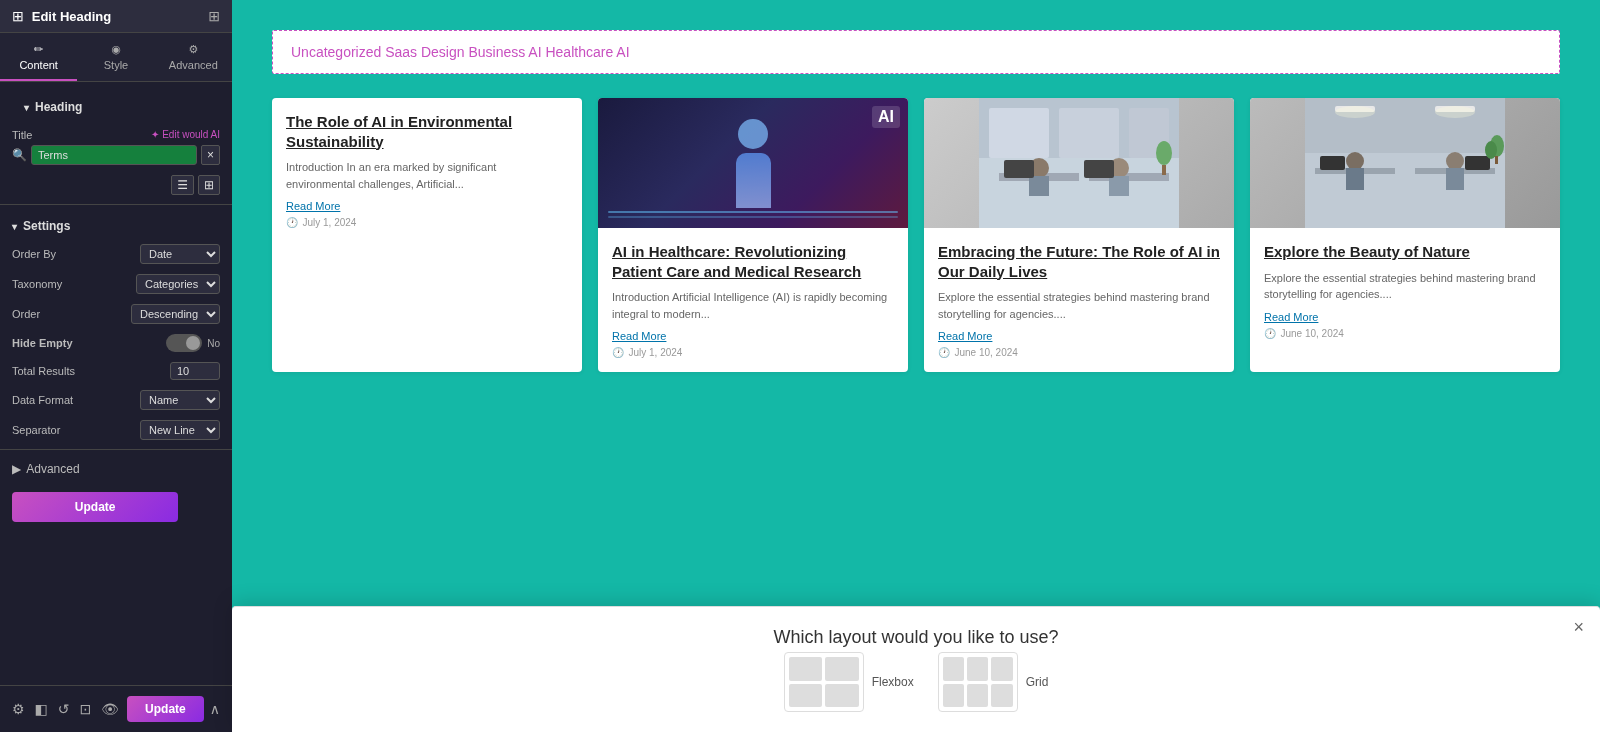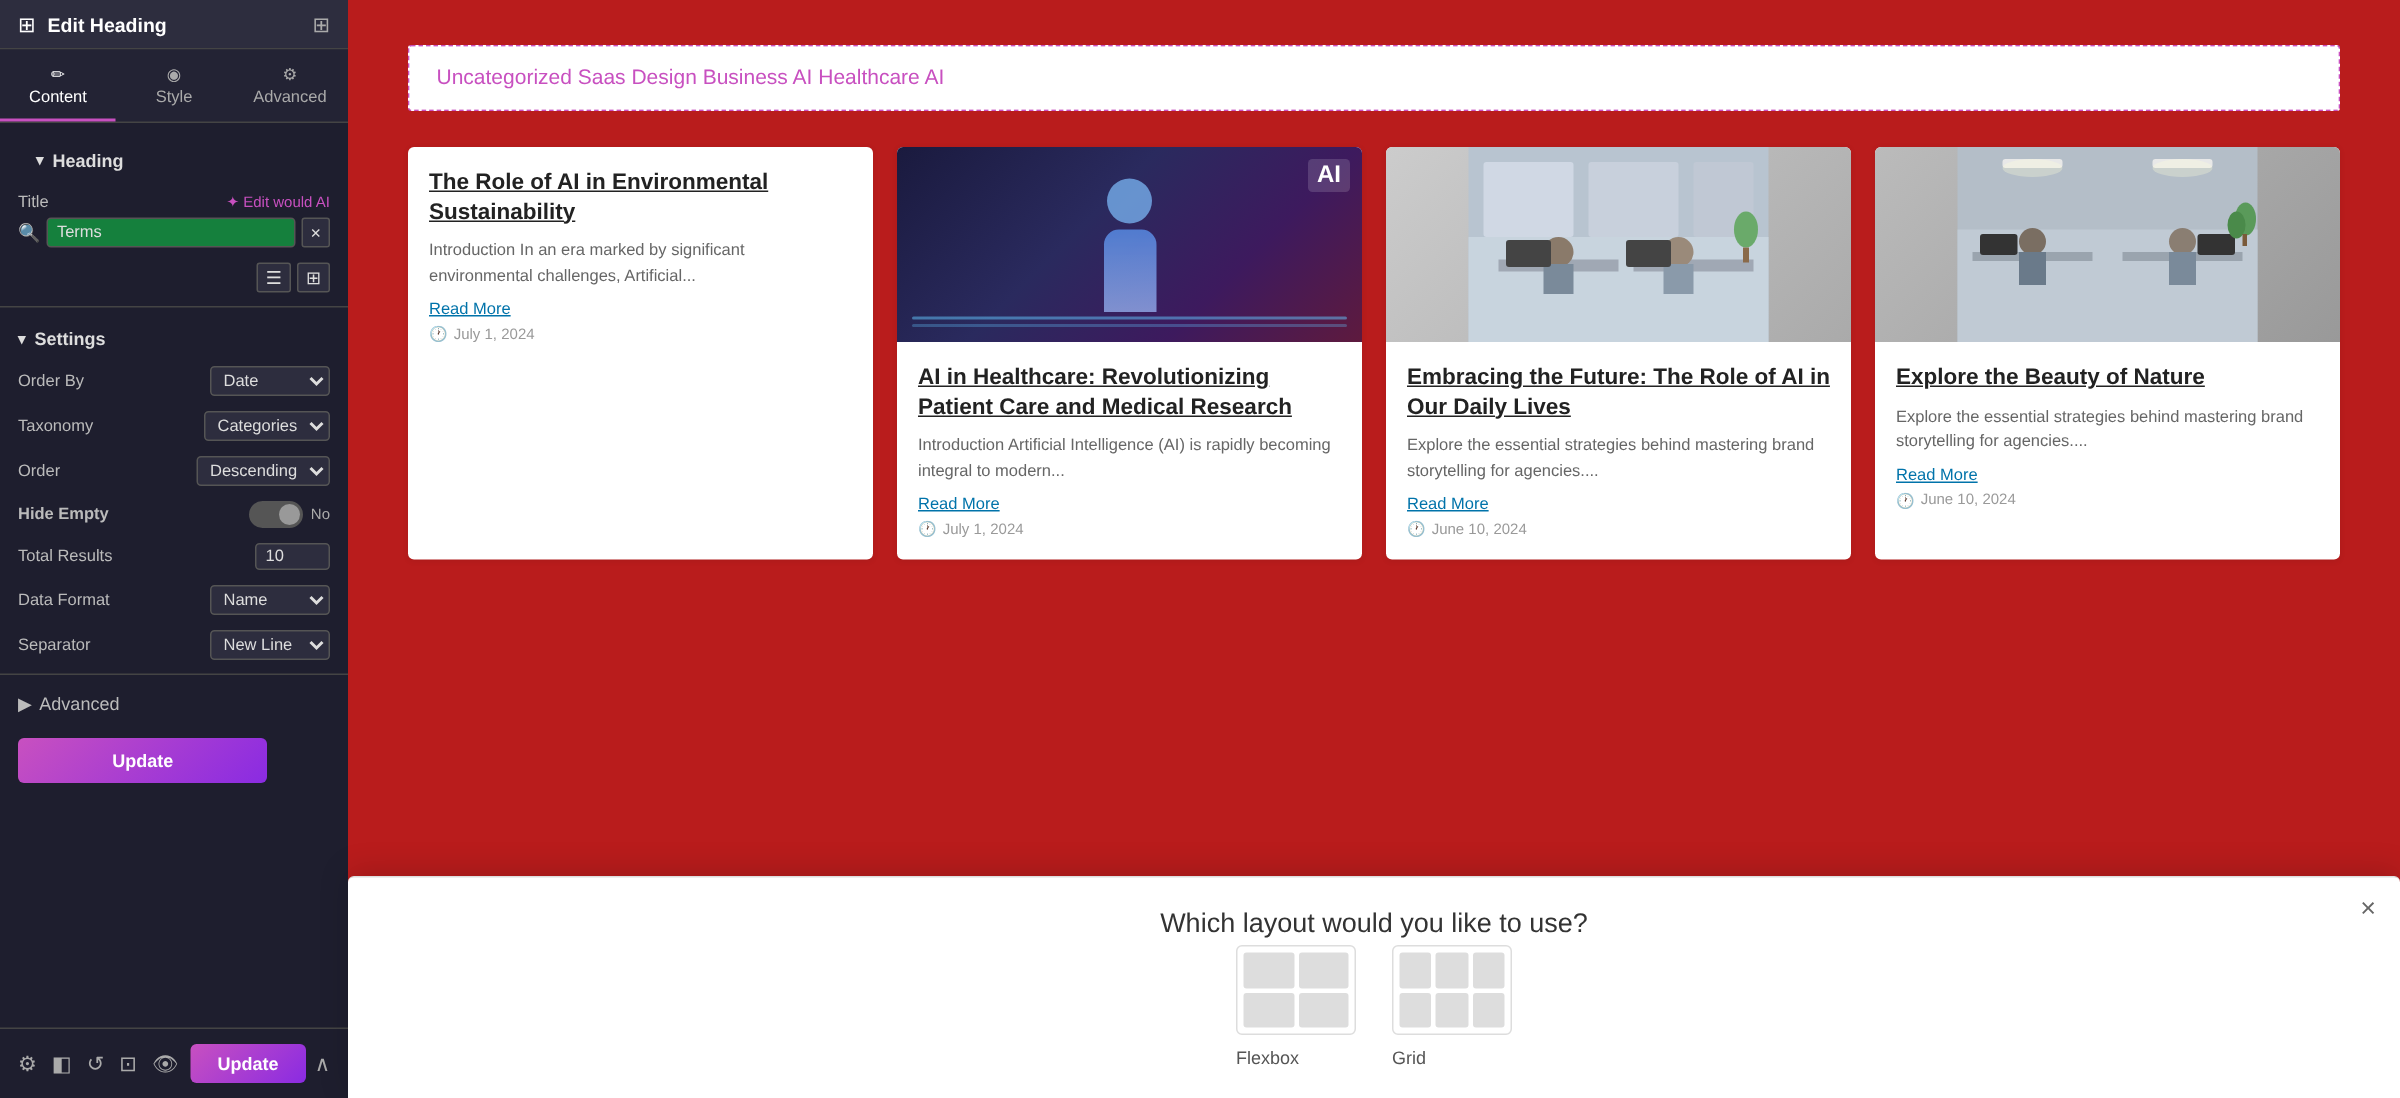--- a/index.html
+++ b/index.html
@@ -189,21 +189,21 @@
       background: transparent;
       border: none;
       color: #aaa;
       cursor: pointer;
       font-size: 14px;
     }
 
     
     #main {
       flex: 1;
-      background: #b91c1c;
+      background: #14b8a6;
       overflow-y: auto;
       position: relative;
     }
 
     .main-inner {
       padding: 30px 40px;
     }
 
     
     .category-bar {
@@ -342,21 +342,22 @@
       color: #333;
       margin-bottom: 4px;
     }
     .layout-options {
       display: flex;
       justify-content: center;
       gap: 24px;
     }
     .layout-option {
       display: flex;
-      flex-direction: column;
+      flex-direction: row;
+      align-items: center;
       gap: 8px;
       cursor: pointer;
     }
     .layout-preview {
       width: 80px;
       height: 60px;
       border: 1px solid #ddd;
       border-radius: 4px;
       display: grid;
       padding: 4px;

